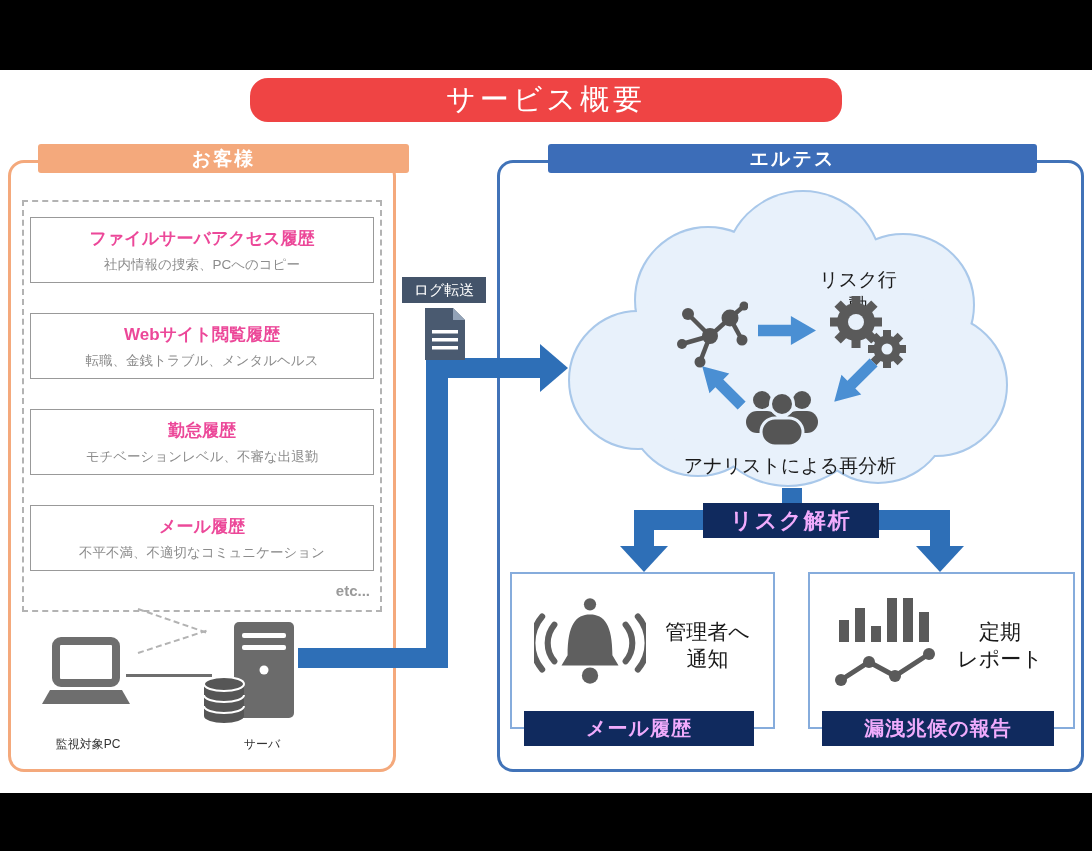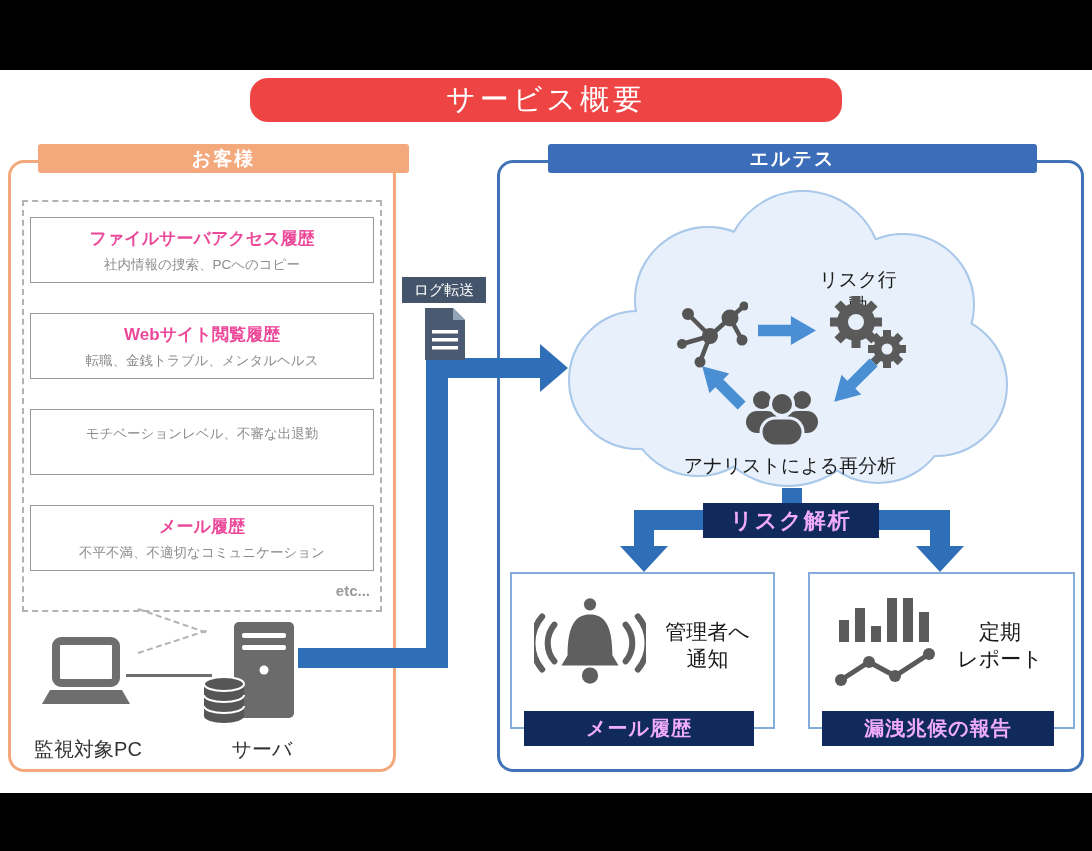--- a/index.html
+++ b/index.html
@@ -12,21 +12,21 @@
   .title-banner{background:#ef4444;border-radius:18px;color:#fff;font-weight:normal;font-size:29px;letter-spacing:4px;z-index:5}
   .tab{color:#fff;font-weight:bold;font-size:19px;letter-spacing:2px;z-index:6}
   .panel{background:#fff;border-radius:16px;z-index:1}
   .customer-panel{border:3px solid #f4a97c}
   .eltes-panel{border:3px solid #4173b8}
   .dashed-box{border:2px dashed #b3b3b3;z-index:2}
   .hist-card{background:#fff;border:1px solid #999;z-index:3;text-align:center;padding-top:9px}
   .hist-title{font-size:17px;font-weight:bold;color:#ec4899}
   .hist-sub{font-size:13.5px;color:#8c8c8c;margin-top:6px}
   .etc{font-size:15px;font-weight:bold;color:#9a9a9a;text-align:right;z-index:3}
-  .icon-label{font-size:20px;color:#333;text-align:center;z-index:3}
+  .icon-label{font-size:12px;color:#333;text-align:center;z-index:3}
   .bar{position:absolute;background:#2e6fb7;z-index:2}
   .bar.hi{z-index:6}
   .arrowhead-right{position:absolute;width:0;height:0;border-top:24px solid transparent;border-bottom:24px solid transparent;border-left:28px solid #2e6fb7;z-index:6}
   .arrowhead-down{position:absolute;width:0;height:0;border-left:24px solid transparent;border-right:24px solid transparent;border-top:26px solid #2e6fb7;z-index:3}
   .log-label{background:#44546a;color:#fff;font-size:15px;z-index:7}
   .navy-label{background:#102a5e;color:#f0abfc;font-weight:bold;z-index:4}
   .risk-box{font-size:22px;letter-spacing:2px}
   .small-label{font-size:20px;letter-spacing:1px}
   .result-box{position:absolute;background:#fff;border:2px solid #86acdc;z-index:2}
   .result-text{position:absolute;font-size:21px;color:#1a1a1a;white-space:pre-line;text-align:center;line-height:1.3;z-index:3}
@@ -64,20 +64,21 @@
 
   <div class="abs hist-card" style="left:30px;top:217px;width:344px;height:66px">
     <div class="hist-title">ファイルサーバアクセス履歴</div>
     <div class="hist-sub">社内情報の捜索、PCへのコピー</div>
   </div>
   <div class="abs hist-card" style="left:30px;top:313px;width:344px;height:66px">
     <div class="hist-title">Webサイト閲覧履歴</div>
     <div class="hist-sub">転職、金銭トラブル、メンタルヘルス</div>
   </div>
   <div class="abs hist-card" style="left:30px;top:409px;width:344px;height:66px">
+    <div class="hist-title">勤怠履歴</div>
     <div class="hist-sub">モチベーションレベル、不審な出退勤</div>
   </div>
   <div class="abs hist-card" style="left:30px;top:505px;width:344px;height:66px">
     <div class="hist-title">メール履歴</div>
     <div class="hist-sub">不平不満、不適切なコミュニケーション</div>
   </div>
 
   <div class="abs etc" style="left:290px;top:582px;width:80px">etc...</div>
 
   <div class="dash-line" style="left:138px;top:608px;width:72px;transform:rotate(19deg)"></div>

